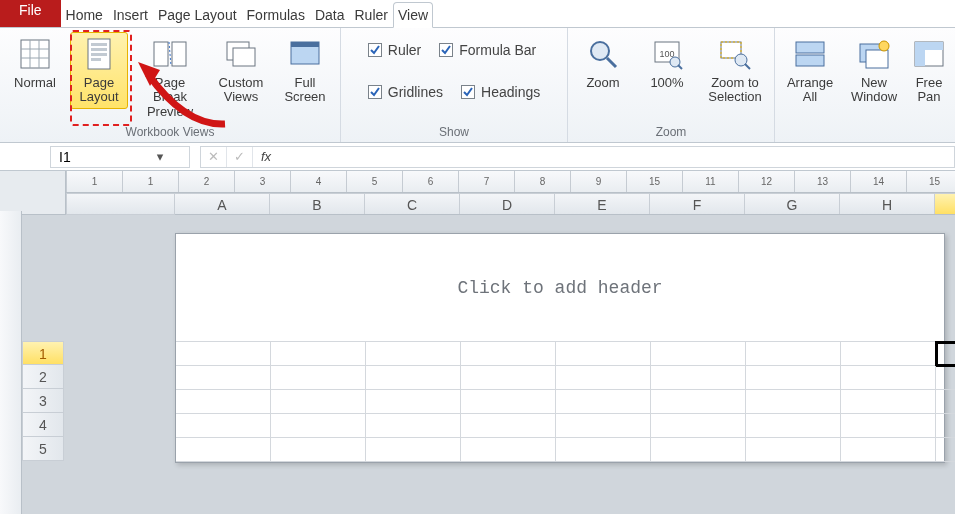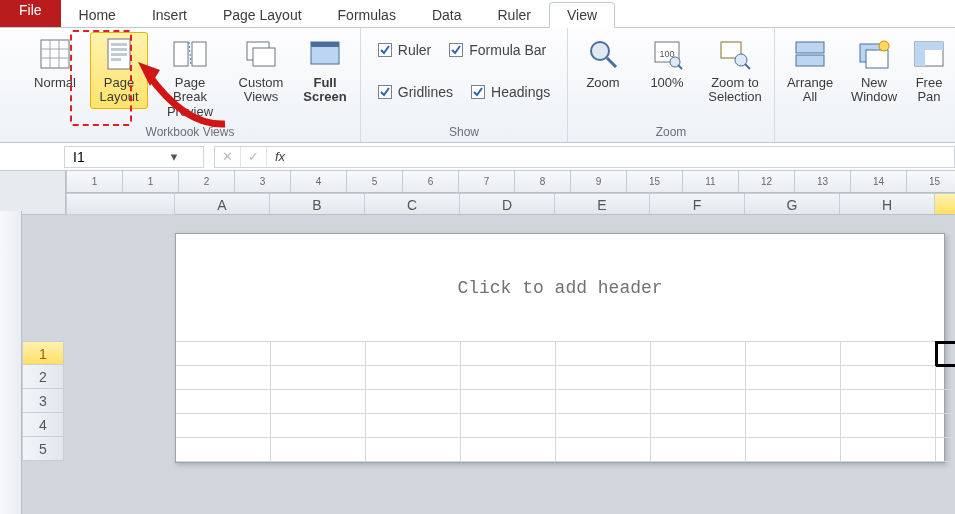--- a/index.html
+++ b/index.html
@@ -1,20 +1,20 @@
 <!DOCTYPE html>
 <html><head>
 <meta charset="utf-8">
 <style>
 * { margin: 0; padding: 0; box-sizing: border-box; }
 body { font-family: "Segoe UI", Tahoma, sans-serif; font-size: 13px; background: #fff; width: 955px; height: 514px; overflow: hidden; color: #444; }
 
 
 .tabs { display: flex; align-items: flex-end; height: 28px; border-bottom: 1px solid #c0c8d0; background: #fff; }
-.tab { padding: 4px 17px; color: #3b3b3b; cursor: pointer; border: 1px solid transparent; border-bottom: none; position: relative; font-size: 14px; }
+.tab { padding: 4px 4px; color: #3b3b3b; cursor: pointer; border: 1px solid transparent; border-bottom: none; position: relative; font-size: 14px; }
 .tab.file { background: #b91c1c; color: #fff; font-weight: 400; border-radius: 2px 2px 0 0; padding: 9px 18px; }
 .tab.active { background: #fff; border: 1px solid #c0c8d0; border-bottom: 1px solid #fff; border-radius: 4px 4px 0 0; margin-bottom: -1px; z-index: 2; }
 
 
 .ribbon { display: flex; height: 115px; border-bottom: 1px solid #c0c8d0; background: linear-gradient(#fdfdfe,#eef2f6); position: relative; }
 .group { display: flex; flex-direction: column; align-items: center; border-right: 1px solid #d5dbe3; padding: 4px 6px 2px; }
 .group-body { display: flex; align-items: flex-start; flex: 1; gap: 6px; }
 .group-label { font-size: 12px; color: #6a6f76; padding: 1px 0; }
 .bigbtn { display: flex; flex-direction: column; align-items: center; width: 58px; padding: 3px 2px; border: 1px solid transparent; border-radius: 3px; cursor: pointer; text-align: center; }
 .bigbtn .ic { width: 36px; height: 36px; margin-bottom: 4px; }
@@ -23,21 +23,21 @@
 .highlight-box { position: absolute; border: 2px dashed #e02020; border-radius: 3px; pointer-events: none; }
 
 .checks { display: flex; flex-direction: column; gap: 26px; padding-top: 10px; }
 .checkrow { display: flex; gap: 18px; }
 .chk { display: flex; align-items: center; gap: 6px; font-size: 14px; cursor: pointer; }
 .chk .box { width: 14px; height: 14px; border: 1px solid #7a828a; background: #fff; display: flex; align-items: center; justify-content: center; }
 .chk .box svg { width: 10px; height: 10px; }
 
 
 .fbar { display: flex; align-items: center; height: 28px; border-bottom: 1px solid #c0c8d0; background: #fff; }
-.namebox { width: 140px; margin-left: 64px; display: flex; align-items: center; border: 1px solid #cfd5db; height: 22px; background: #fff; }
+.namebox { width: 140px; margin-left: 50px; display: flex; align-items: center; border: 1px solid #cfd5db; height: 22px; background: #fff; }
 .namebox input { border: none; outline: none; width: 100px; padding: 0 8px; font-size: 14px; }
 .namebox .dd { width: 18px; text-align: center; color: #555; }
 .fxarea { display: flex; align-items: center; margin-left: 10px; flex: 1; border: 1px solid #cfd5db; height: 22px; }
 .fxbtn { width: 26px; height: 100%; display:flex; align-items:center; justify-content:center; border-right:1px solid #e1e5ea; color:#777; }
 .fx { font-style: italic; padding: 0 8px; color: #444; font-size: 13px; }
 
 
 .sheet { position: relative; height: calc(514px - 28px - 115px - 28px); background: #d0d6dc; overflow: hidden; }
 .hruler { position: absolute; top: 0; left: 66px; right: 0; height: 22px; background: linear-gradient(#f8f9fb,#e9edf1); border-bottom: 1px solid #b8c0c8; display: flex; }
 .hruler .tick { flex: 0 0 56px; border-left: 1px solid #c5cbd2; font-size: 10px; color: #666; display:flex; align-items:center; justify-content:center; }
@@ -72,21 +72,21 @@
   <div class="tab">Insert</div>
   <div class="tab">Page Layout</div>
   <div class="tab">Formulas</div>
   <div class="tab">Data</div>
   <div class="tab">Ruler</div>
   <div class="tab active">View</div>
 </div>
 
 <div class="ribbon">
 
-  <div class="group" style="padding-left:26px;">
+  <div class="group" style="padding-left:6px;">
     <div class="group-body">
       <div class="bigbtn">
         <span class="ic">
           <svg viewBox="0 0 36 36">
               <rect x="4" y="4" width="28" height="28" fill="#fff" stroke="#6a7580"></rect>
               <line x1="4" y1="13" x2="32" y2="13" stroke="#9aa6b0"></line>
               <line x1="4" y1="22" x2="32" y2="22" stroke="#9aa6b0"></line>
               <line x1="13" y1="4" x2="13" y2="32" stroke="#9aa6b0"></line>
               <line x1="22" y1="4" x2="22" y2="32" stroke="#9aa6b0"></line>
             </svg>
@@ -127,21 +127,21 @@
         <span class="lbl" style="white-space:pre-line;">Custom
 Views</span>
       </div>
       <div class="bigbtn">
         <span class="ic">
           <svg viewBox="0 0 36 36">
               <rect x="4" y="6" width="28" height="22" fill="#bcd6f2" stroke="#4a6f9e"></rect>
               <rect x="4" y="6" width="28" height="5" fill="#4a6f9e"></rect>
             </svg>
         </span>
-        <span class="lbl" style="white-space:pre-line;font-weight:bold;">Full
+        <span class="lbl" style="white-space:pre-line;">Full
 Screen</span>
       </div>
     </div>
     <div class="group-label">Workbook Views</div>
   </div>
 
   <div class="group" style="width:230px;">
     <div class="group-body checks">
       <div class="checkrow">
         <label class="chk">

